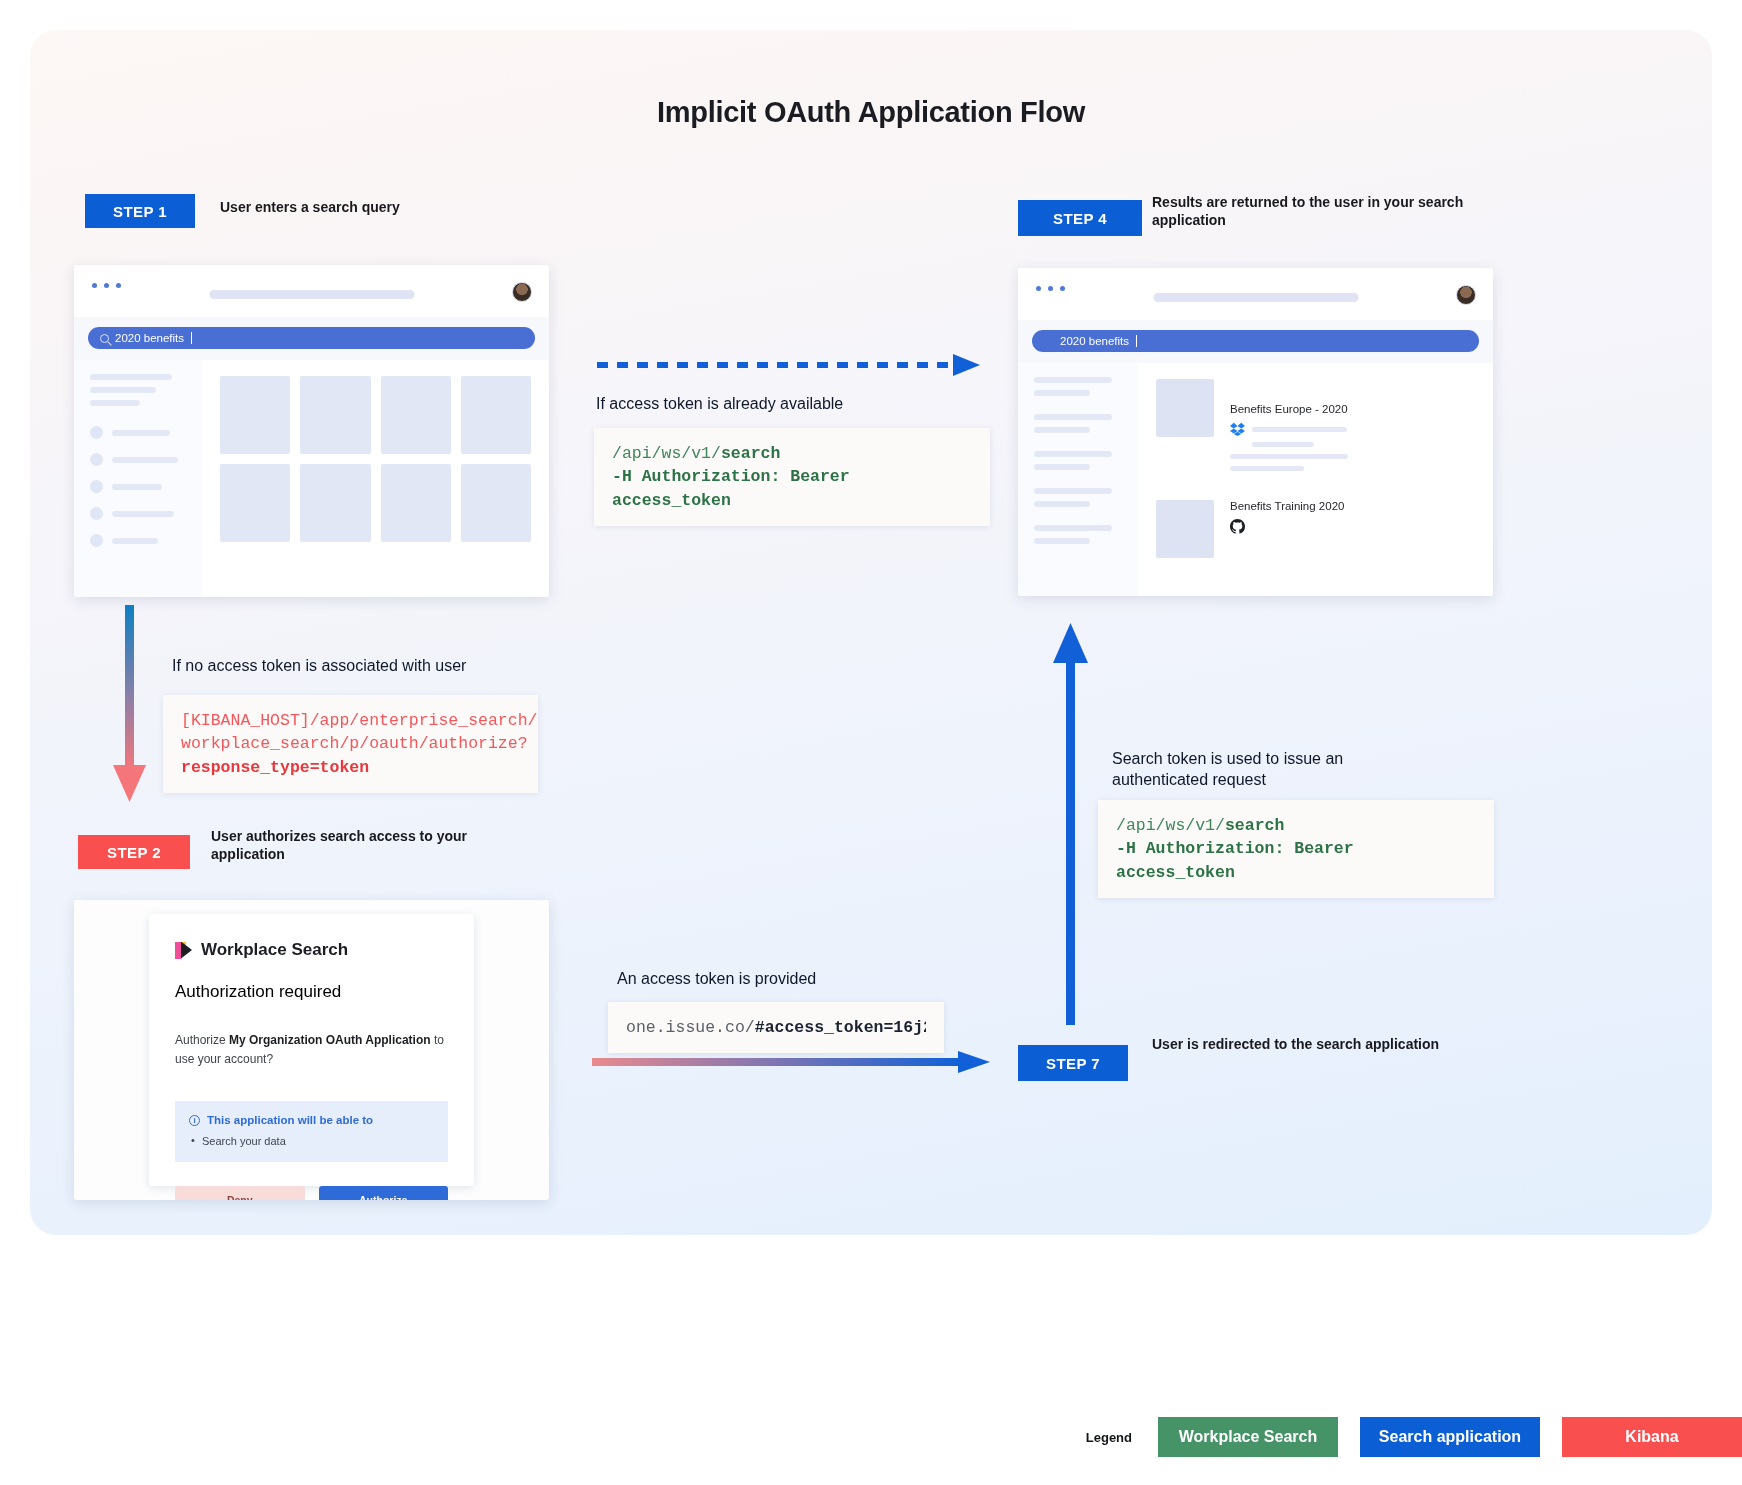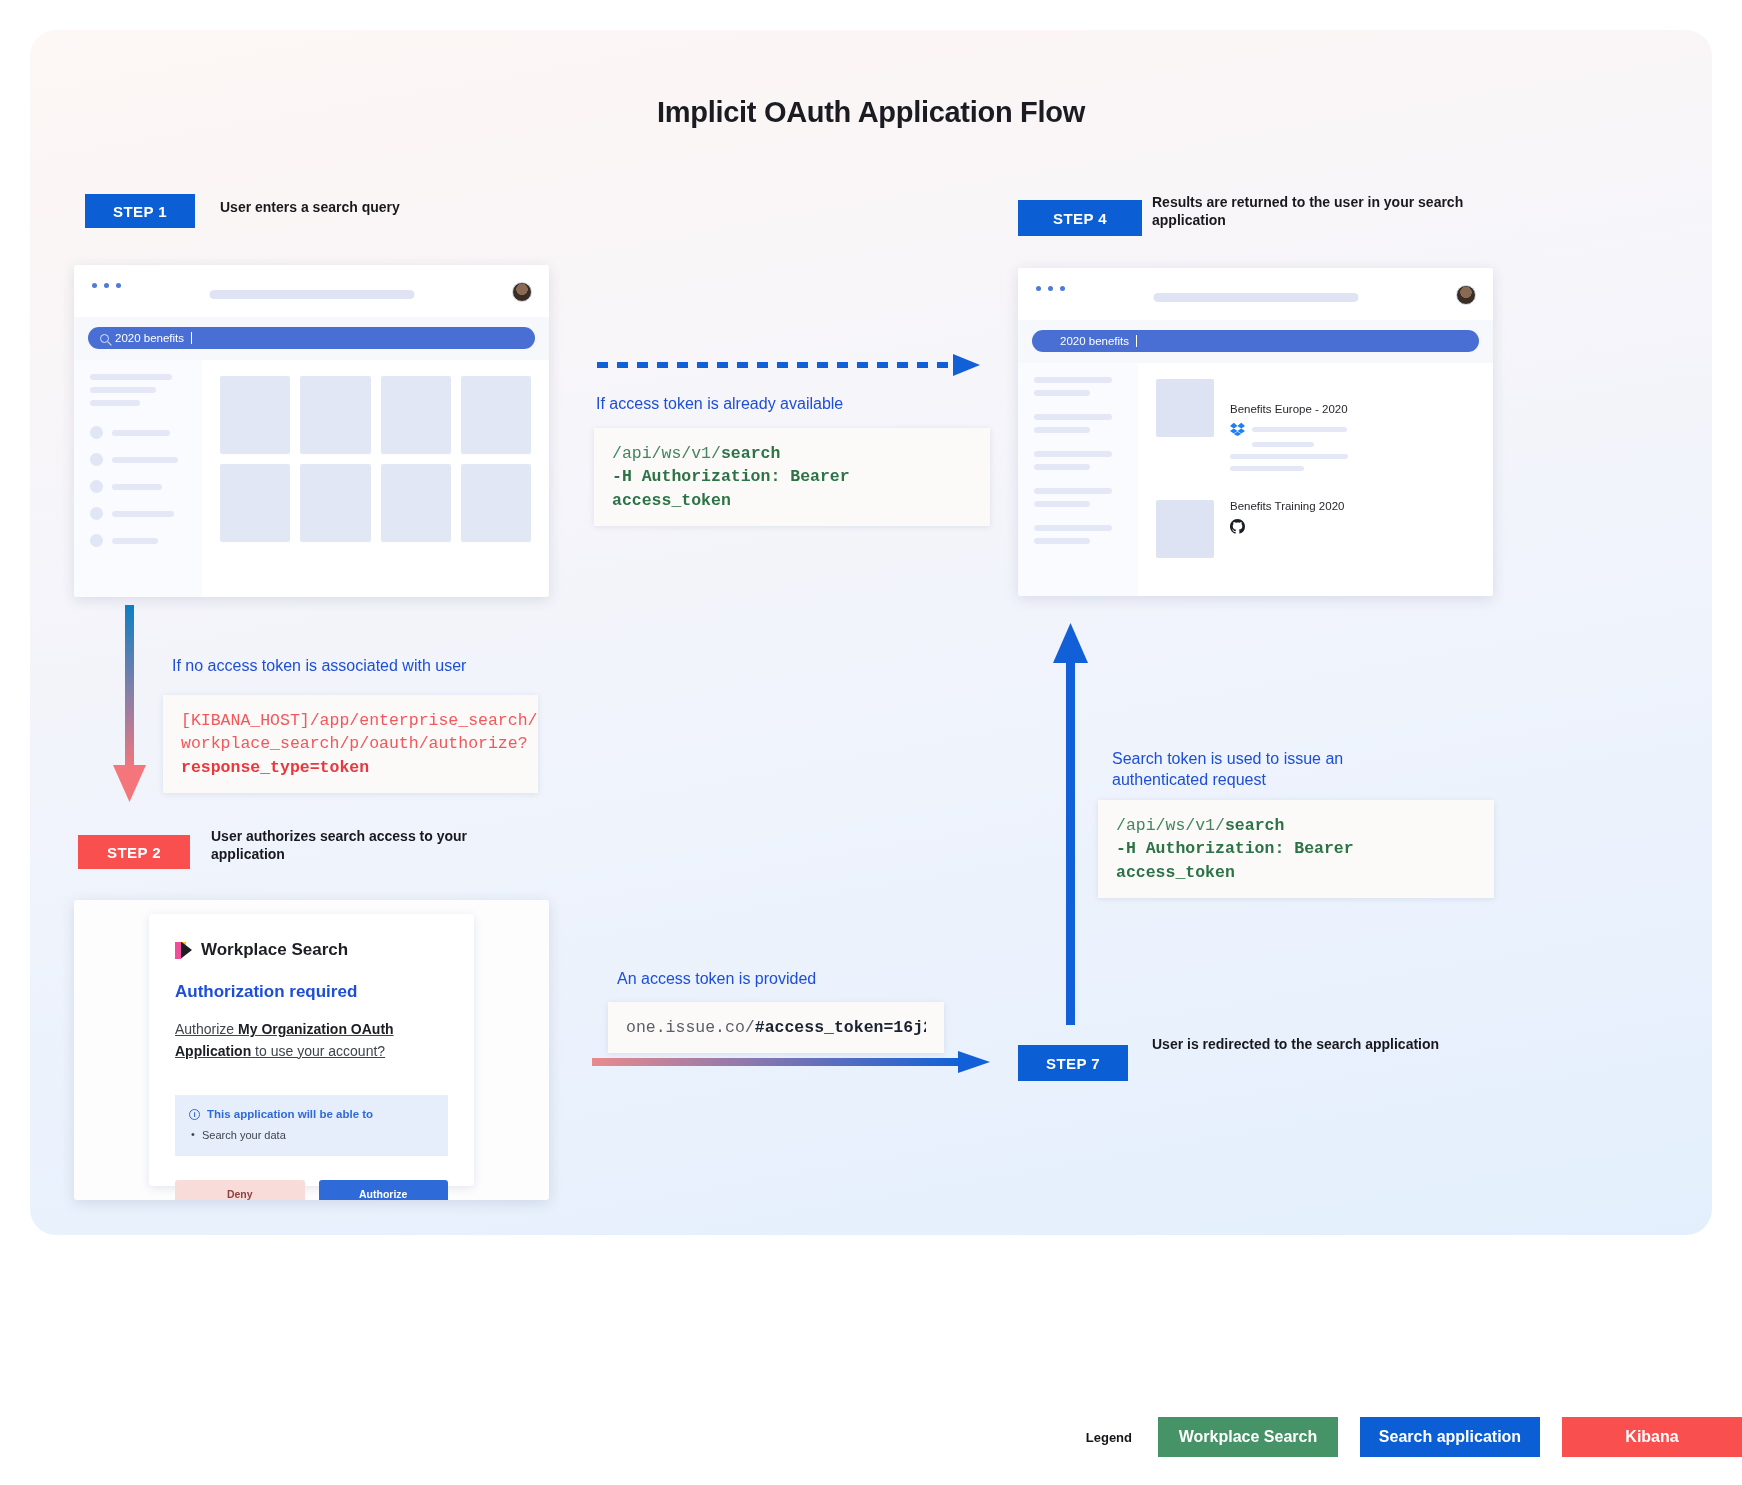--- a/index.html
+++ b/index.html
@@ -57,42 +57,42 @@
   .grid{ flex:1; padding:16px 18px; display:grid; grid-template-columns:repeat(4,1fr);
     grid-template-rows:repeat(2,78px); gap:10px;}
   .tile{ background:#e2e7f5; border-radius:2px;}
   
   .res{ display:flex; gap:16px; margin-bottom:22px;}
   .thumb{ width:58px;height:58px;background:#dde3f2;border-radius:2px;flex:none;}
   .res-t{ font-size:11.5px;color:#26282e; margin-bottom:7px;}
   .res-lines .bar{ height:5px; }
   .srcrow{ display:flex; align-items:center; gap:7px; margin-bottom:6px;}
   
-  .note{ position:absolute; font-size:16px; color:#1d4ed8; line-height:1.34; }
+  .note{ position:absolute; font-size:16px; color:#0f172a; line-height:1.34; }
   .code{ position:absolute; background:#fbfaf8; box-shadow:0 1px 6px rgba(40,60,100,.10);
     padding:14px 18px; font-family:"Liberation Mono", monospace; font-size:16.5px; line-height:1.42;}
   .code.green{ color:#41865d; }
   .code.green b{ color:#2e7347; }
   .code.red{ color:#f4565b; }
   .code.red b{ color:#e8373d; }
   .code.gray{ color:#5a5f68; }
   .code.gray b{ color:#1b2230; }
   
   .authcard{ position:absolute; background:#fff; border-radius:4px;
     box-shadow:0 2px 12px rgba(40,60,100,.13); padding:26px 26px 22px 26px;}
   .wslogo{ display:flex; align-items:center; gap:9px; margin-bottom:22px;}
   .wsmark{ width:17px;height:17px; position:relative;}
   .wsmark i{ position:absolute; display:block;}
   .wsmark .p{ left:0;top:0;width:6px;height:17px;background:#f04e98;}
   .wsmark .y{ left:6px;top:0;width:5px;height:8px;background:#fec514;}
   .wsmark .k{ left:6px;top:0;width:11px;height:17px;background:#1d1e24;
     clip-path:polygon(0 0,100% 50%,0 100%);}
   .wstext{ font-size:17px; font-weight:bold; color:#1c1e23;}
-  .authhead{ font-size:17px; font-weight:bold; color:#1d4ed8; margin-bottom:17px;}
-  .authbody{ font-size:14px; color:#3f444d; line-height:1.55; margin-bottom:33px;text-decoration:underline;}
+  .authhead{ font-size:17px; font-weight:normal; color:#000000; margin-bottom:29px;}
+  .authbody{ font-size:12px; color:#3f444d; line-height:1.55; margin-bottom:33px;}
   .authbody b{ color:#1c1e23;}
   .callout{ background:#e7eefb; padding:13px 14px 15px 14px; margin-bottom:24px;}
   .callout-h{ display:flex;align-items:center;gap:7px; color:#2f6bd8; font-weight:bold; font-size:11.5px; margin-bottom:9px;}
   .icircle{ width:11px;height:11px;border:1.2px solid #2f6bd8;border-radius:50%;
     font-size:8px;line-height:9px;text-align:center;font-weight:bold;}
   .callout li{ list-style:none; font-size:11px; color:#3f444d; padding-left:13px; position:relative;}
   .callout li:before{content:"•"; position:absolute; left:2px; top:-1px;}
   .btnrow{ display:flex; gap:14px;}
   .btn{ flex:1; height:28px; border-radius:3px; font-size:10.5px; font-weight:bold;
     display:flex;align-items:center;justify-content:center;}

